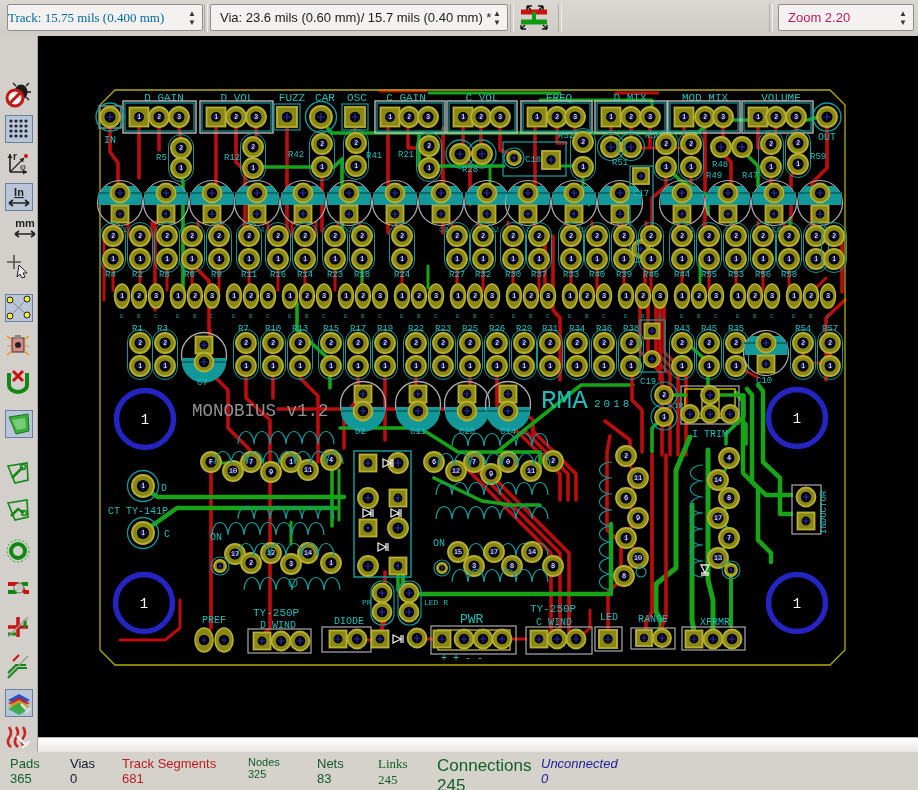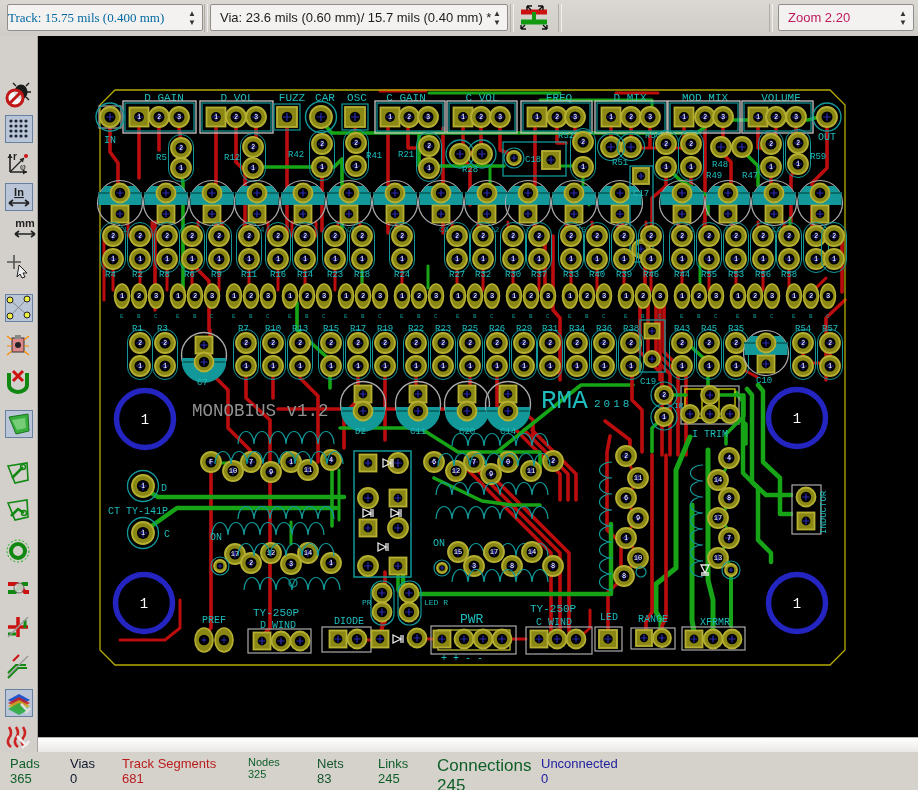--- a/index.html
+++ b/index.html
@@ -1949,15 +1949,15 @@
 <path d="M728.4,639h7.2M732,635.4v7.2" stroke="#2b2bb0" stroke-width="1.2" fill="none"></path>
 </svg>
 </div>
 <div style="position:absolute;left:38px;top:737px;width:880px;height:15px;background:linear-gradient(#ffffff,#e8e6e3);border-top:1px solid #b5b2ae;"></div>
 <div style="position:absolute;left:0;top:752px;width:918px;height:30px;background:#d5d2cc;border-top:1px solid #989causes;padding-left:28px;">
     <div style="position:absolute;left:10px;top:4px;color:#0e5e28;font-size:13px;">Pads<br>365</div>
     <div style="position:absolute;left:70px;top:4px;color:#0f172a;font-size:13px;">Vias<br>0</div>
     <div style="position:absolute;left:122px;top:4px;color:#b91c1c;font-size:13px;">Track Segments<br>681</div>
     <div style="position:absolute;left:248px;top:4px;color:#0e5e28;font-size:11px;">Nodes<br>325</div>
     <div style="position:absolute;left:317px;top:4px;color:#14532d;font-size:13px;">Nets<br>83</div>
-    <div style="position:absolute;left:378px;top:4px;color:#0e5e28;font-size:13px;">Links<br>245</div>
+    <div style="position:absolute;left:378px;top:4px;color:#0e5e28;font-size:13px;font-family:Liberation Serif, serif;">Links<br>245</div>
     <div style="position:absolute;left:437px;top:4px;color:#0e5e28;font-size:17px;">Connections<br>245</div>
-    <div style="position:absolute;left:541px;top:4px;color:#20209c;font-size:13px;">Unconnected<br>0</div>
+    <div style="position:absolute;left:541px;top:4px;color:#20209c;font-size:13px;font-style:italic;">Unconnected<br>0</div>
   </div>
 </body></html>

